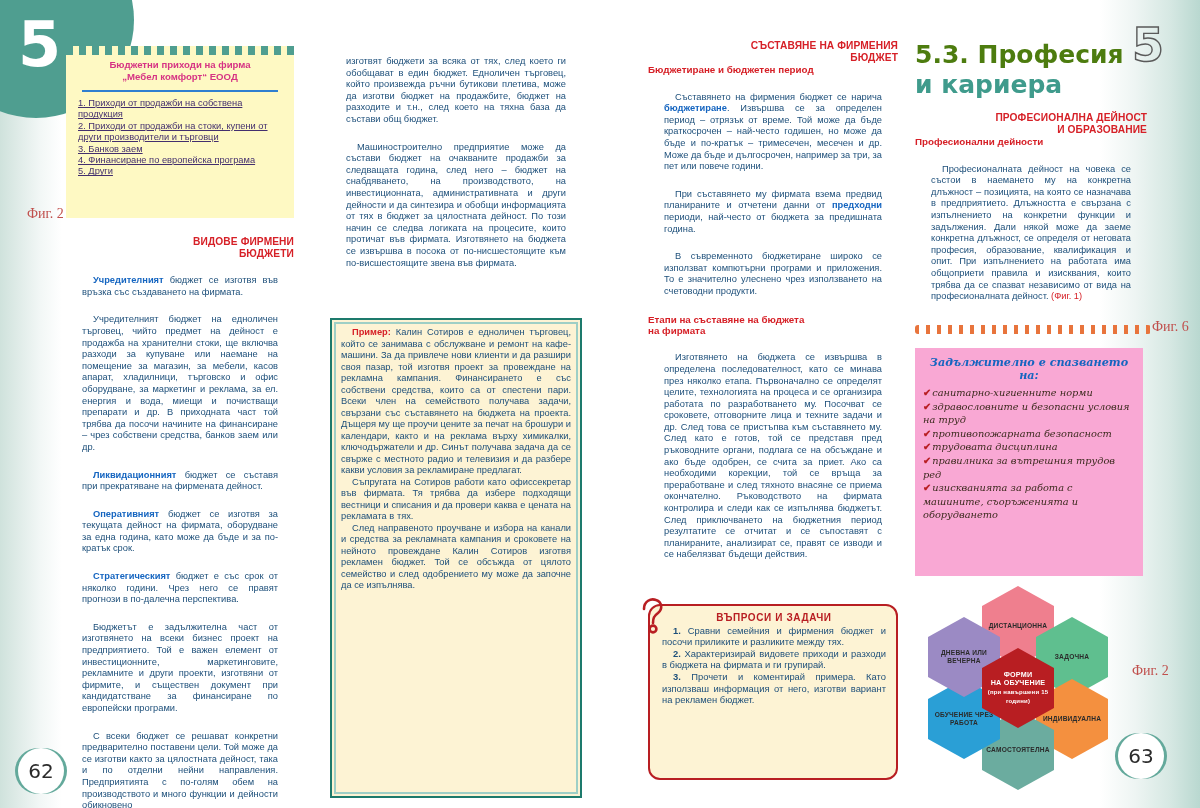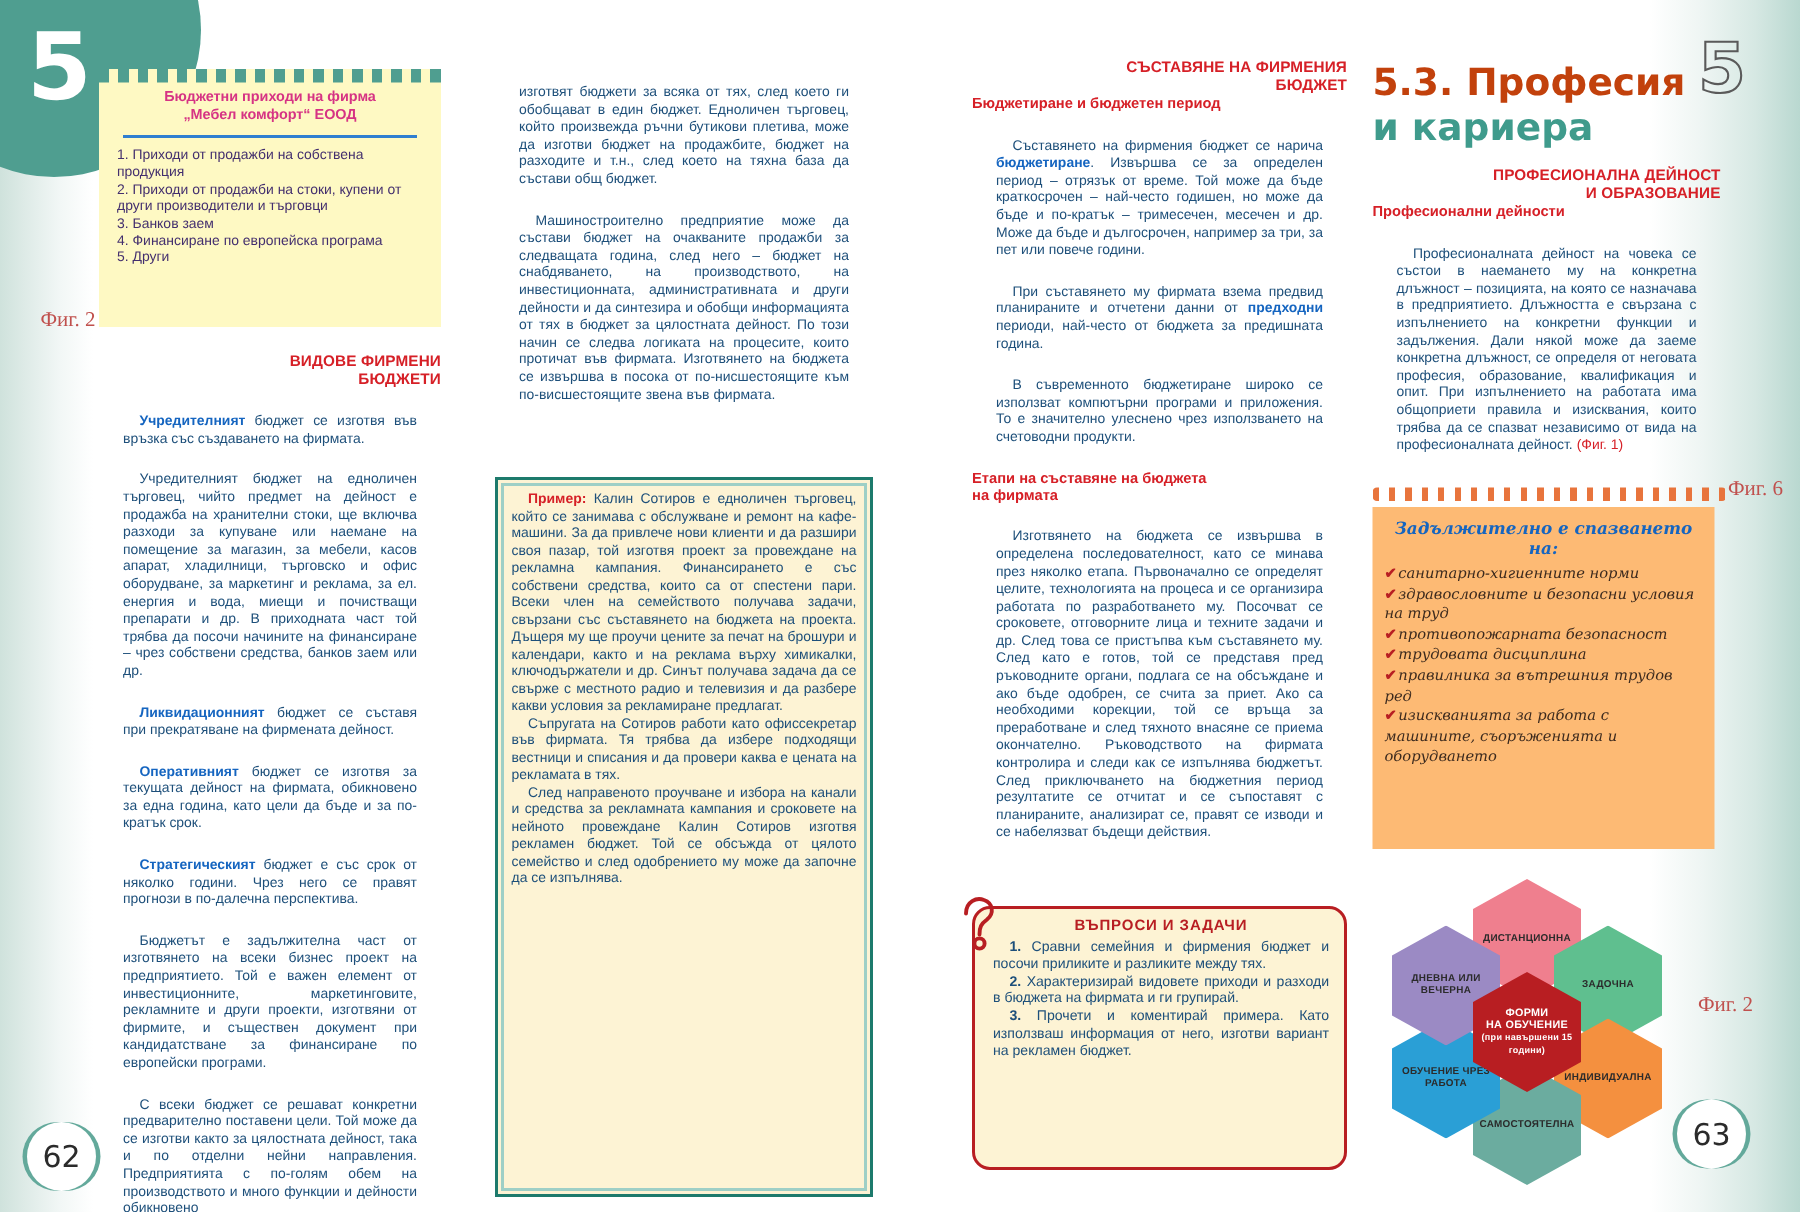--- a/index.html
+++ b/index.html
@@ -112,21 +112,21 @@
     color: #d63384; font-weight: 700;
     font-size: 9.6px; line-height: 12px;
   }
   .notebox-rule {
     margin: 7px 16px 6px 16px; height: 2px;
     background: #2f7fd0;
   }
   .notebox ol {
     margin: 0 10px 0 12px; padding: 0;
     list-style: none;
-    color: #432f6e; font-size: 9.3px; line-height: 11.4px;
+    color: #432f6e; font-size: 9.3px; line-height: 11.4px; text-decoration: underline;
   }
   .notebox ol li { margin: 0; }
 
   .figlabel {
     position: absolute;
     font-family: "Liberation Serif", serif;
     font-size: 14px; color: #c0504d;
   }
 
   
@@ -165,23 +165,23 @@
     text-indent: 0 !important;
   }
   .qmark {
     position: absolute; left: 638px; top: 596px;
     width: 30px; height: 42px; z-index: 5;
   }
   .qnum { font-weight: 700; color: #1d4f7a; }
 
   
   .pbox {
-    position: absolute; left: 915px; top: 338px;
+    position: absolute; left: 915px; top: 348px;
     width: 228px; height: 228px;
-    background: #fdba74;
+    background: #f9a8d4;
   }
   .pdots {
     position: absolute; left: 915px; top: 325px; width: 236px; height: 9px;
     background: repeating-linear-gradient(to right,
       #e8743c 0px, #e8743c 4px, transparent 4px, transparent 11px);
     border-radius: 3px;
   }
   .pbox-title {
     margin: 8px 10px 4px 10px;
     text-align: center;
@@ -257,21 +257,21 @@
   <div class="figlabel" style="left:27px; top:206px;">Фиг. 2</div>
 
   <div class="col" style="left:66px; top:236px; width:228px;">
     <h3 class="sec">
       <span>ВИДОВЕ ФИРМЕНИ</span><br>
       <span>БЮДЖЕТИ</span>
     </h3>
     <p><span class="kw">Учредителният</span><span> бюджет се изготвя във връзка със създаването на фирмата.</span></p>
     <p>Учредителният бюджет на едноличен търговец, чийто предмет на дейност е продажба на хранителни стоки, ще включва разходи за купуване или наемане на помещение за магазин, за мебели, касов апарат, хладилници, търговско и офис оборудване, за маркетинг и реклама, за ел. енергия и вода, миещи и почистващи препарати и др. В приходната част той трябва да посочи начините на финансиране – чрез собствени средства, банков заем или др.</p>
     <p><span class="kw">Ликвидационният</span><span> бюджет се съставя при прекратяване на фирмената дейност.</span></p>
-    <p><span class="kw">Оперативният</span><span> бюджет се изготвя за текущата дейност на фирмата, обикновено за една година, като цели да бъде и за по-кратък срок.</span></p>
+    <p><span class="kw">Оперативният</span><span> бюджет се изготвя за текущата дейност на фирмата, оборудване за една година, като може да бъде и за по-кратък срок.</span></p>
     <p><span class="kw">Стратегическият</span><span> бюджет е със срок от няколко години. Чрез него се правят прогнози в по-далечна перспектива.</span></p>
     <p>Бюджетът е задължителна част от изготвянето на всеки бизнес проект на предприятието. Той е важен елемент от инвестиционните, маркетинговите, рекламните и други проекти, изготвяни от фирмите, и съществен документ при кандидатстване за финансиране по европейски програми.</p>
     <p>С всеки бюджет се решават конкретни предварително поставени цели. Той може да се изготви както за цялостната дейност, така и по отделни нейни направления. Предприятията с по-голям обем на производството и много функции и дейности обикновено</p>
   </div>
 
   <div class="col" style="left:330px; top:40px; width:252px;">
     <p class="noind">изготвят бюджети за всяка от тях, след което ги обобщават в един бюджет. Едноличен търговец, който произвежда ръчни бутикови плетива, може да изготви бюджет на продажбите, бюджет на разходите и т.н., след което на тяхна база да състави общ бюджет.</p>
     <p>Машиностроително предприятие може да състави бюджет на очакваните продажби за следващата година, след него – бюджет на снабдяването, на производството, на инвестиционната, административната и други дейности и да синтезира и обобщи информацията от тях в бюджет за цялостната дейност. По този начин се следва логиката на процесите, които протичат във фирмата. Изготвянето на бюджета се извършва в посока от по-нисшестоящите към по-висшестоящите звена във фирмата.</p>
   </div>
 
@@ -310,21 +310,21 @@
   <div class="qmark">
     <svg width="30" height="42" viewBox="0 0 30 42">
       <path d="M6 13 C6 5, 13 2, 18 4 C24 6, 25 13, 20 17 C16 20, 15 22, 15 27" fill="none" stroke="#b81e22" stroke-width="2.6" stroke-linecap="round"></path>
       <circle cx="15" cy="33" r="3.4" fill="none" stroke="#b81e22" stroke-width="2.6"></circle>
     </svg>
   </div>
 
   <div style="position:absolute; left:915px; top:40px; width:232px;">
     <div style="font-family:'DejaVu Sans',sans-serif; font-size:25px; line-height:30px; font-weight:700;">
       <span style="color:#2b2b2b;"></span>
-      <span style="color:#c2410c;">5.3. Професия</span><br>
+      <span style="color:#4d7c0f;">5.3. Професия</span><br>
       <span style="color:#3f9b8c;">и кариера</span>
     </div>
   </div>
 
   <div class="col" style="left:915px; top:112px; width:232px;">
     <h3 class="sec">
       <span>ПРОФЕСИОНАЛНА ДЕЙНОСТ</span><br>
       <span>И ОБРАЗОВАНИЕ</span>
     </h3>
     <h4 class="sub">Професионални дейности</h4>

